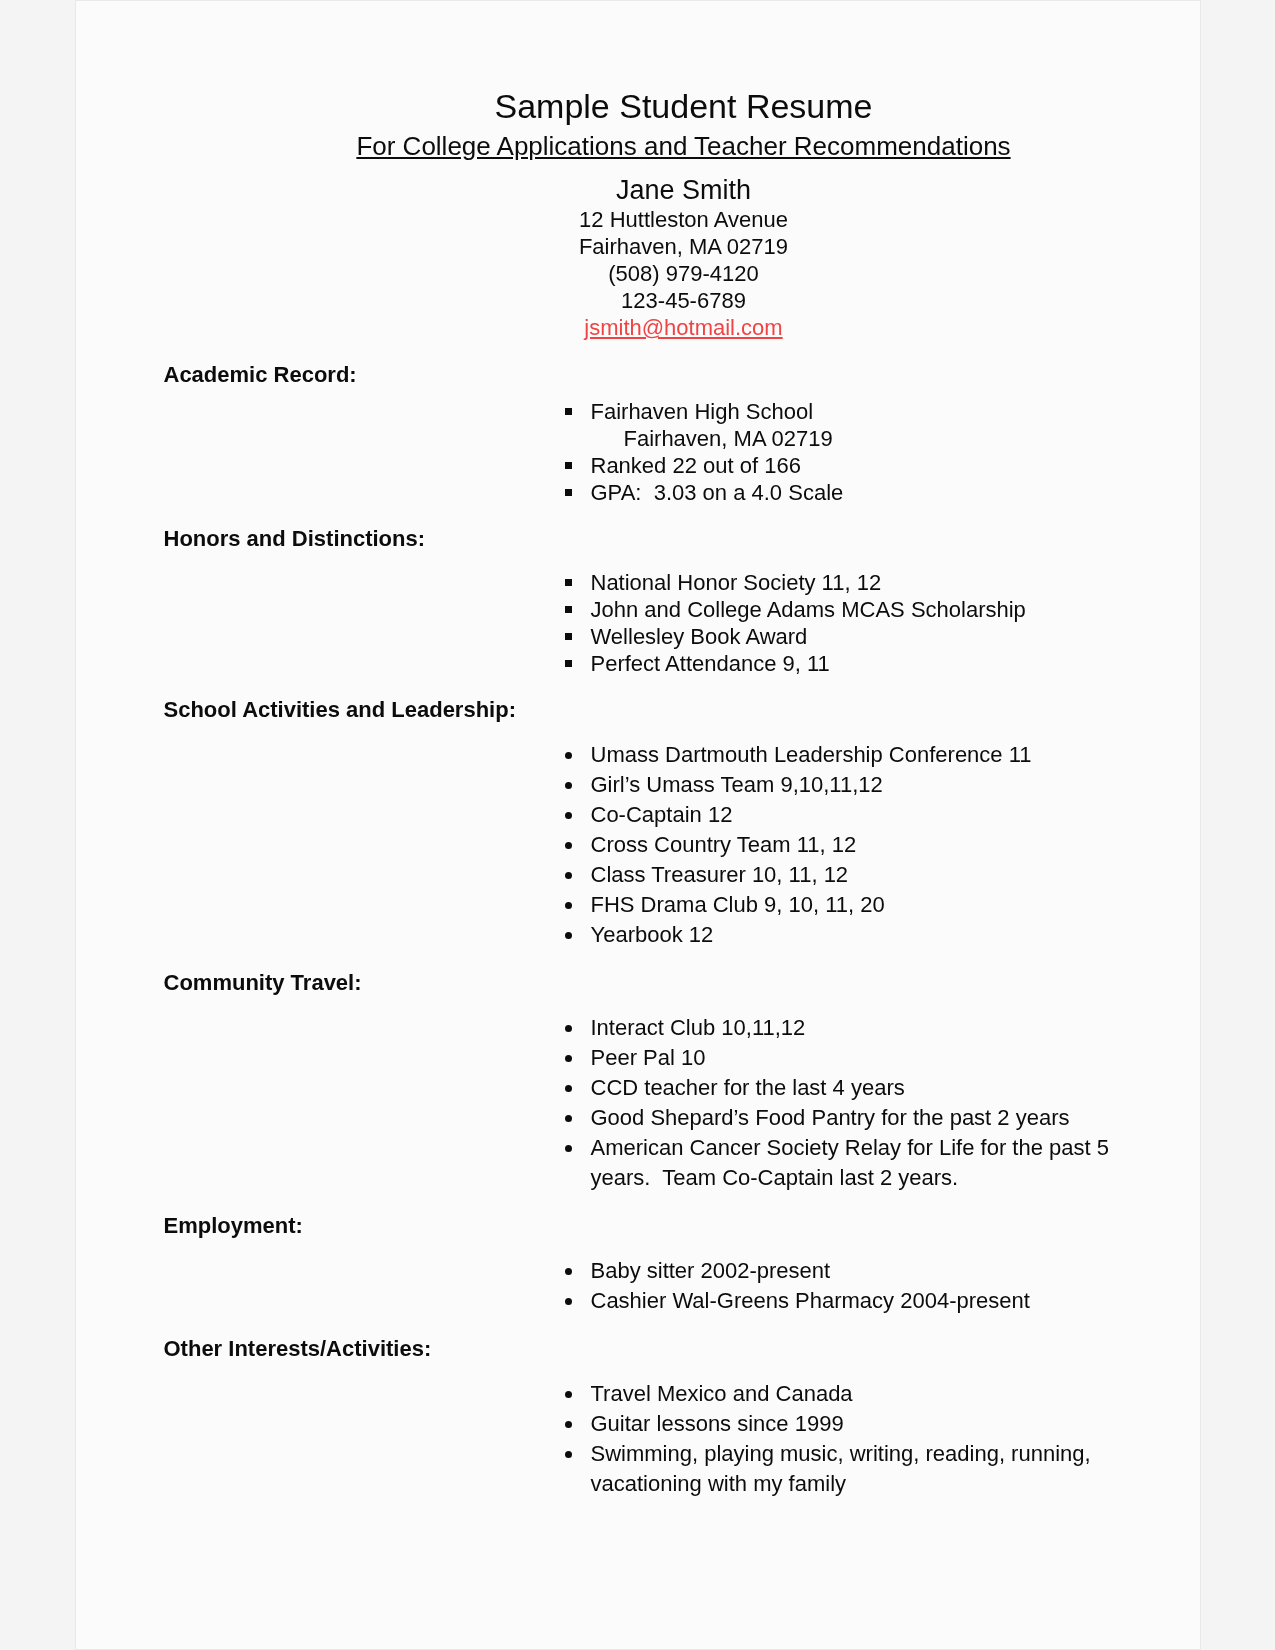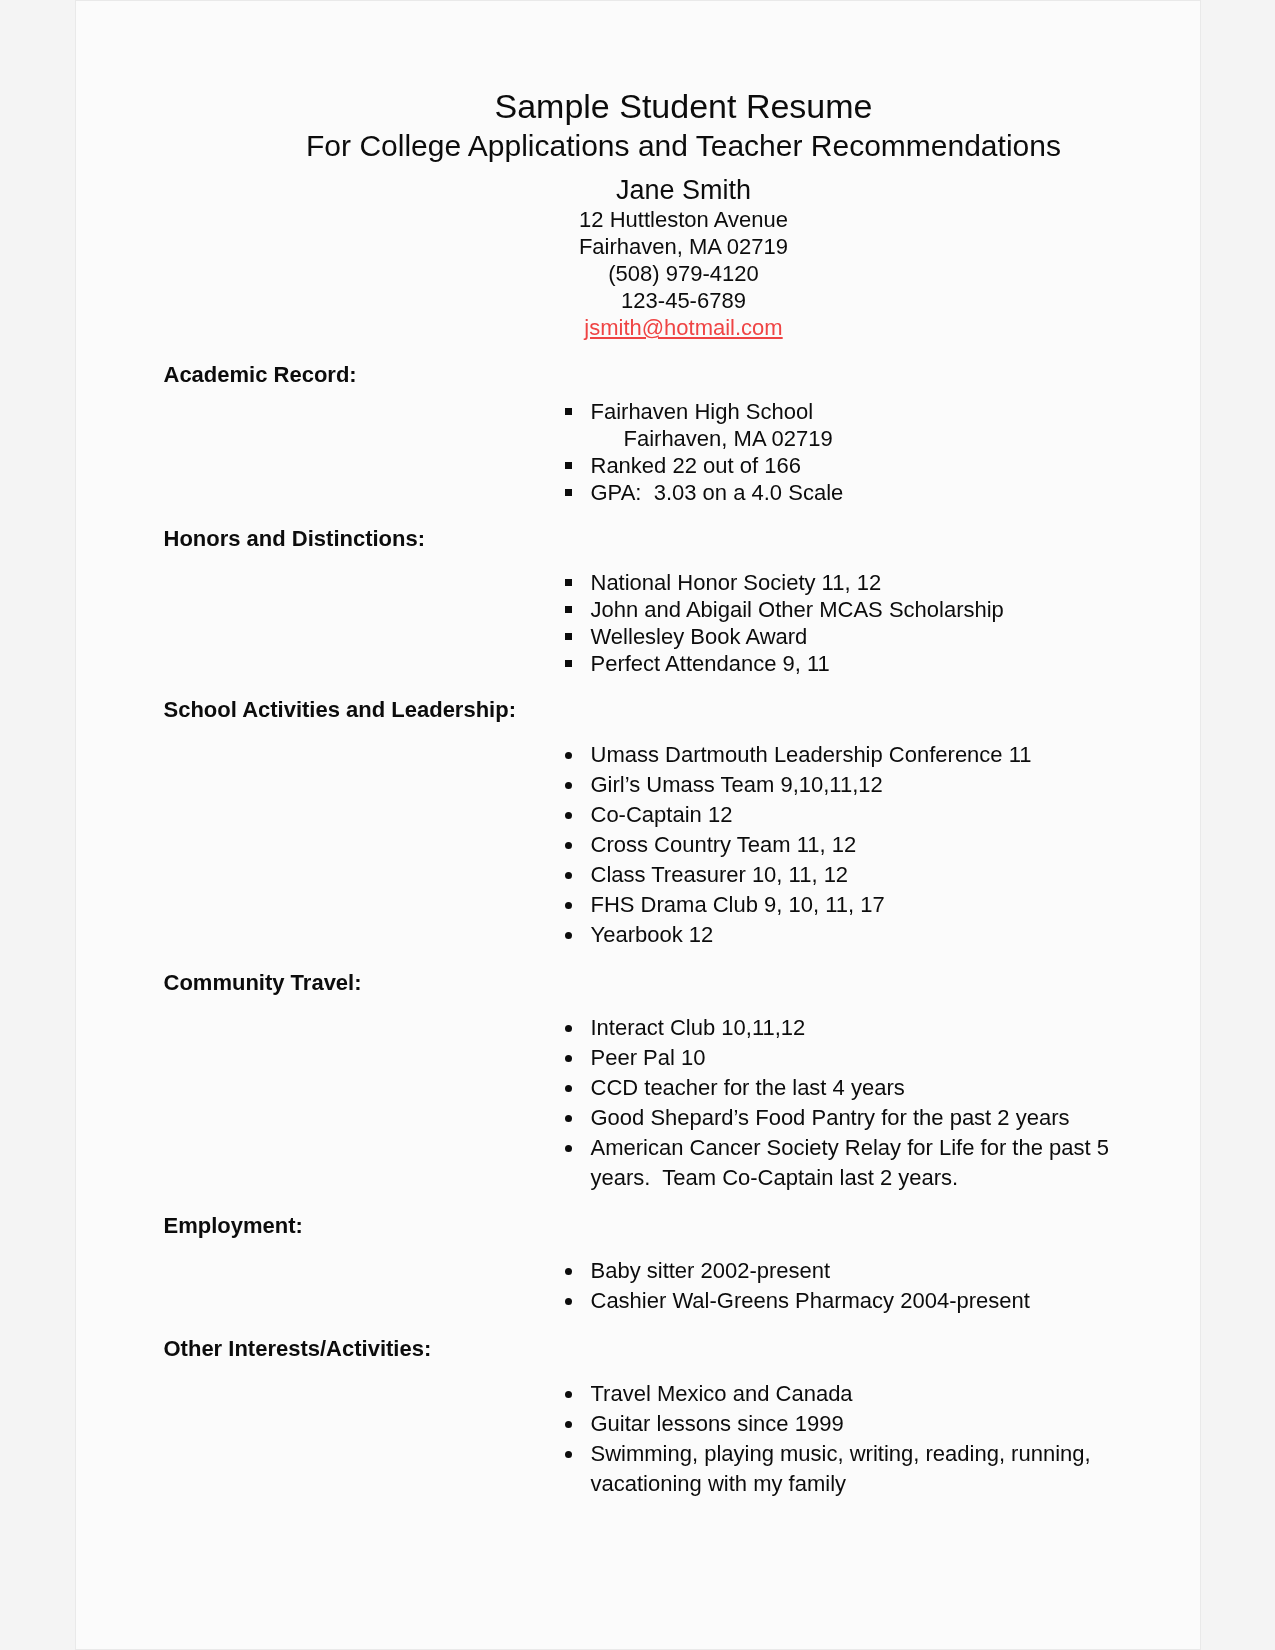--- a/index.html
+++ b/index.html
@@ -27,24 +27,25 @@
     width: 1040px;
     text-align: center;
   }
   .doc-title {
     font-size: 34px;
     line-height: 42px;
     font-weight: 400;
     white-space: pre-wrap;
   }
   .doc-subtitle {
-    font-size: 30px;
+    font-size: 26px;
     line-height: 38px;
     font-weight: 400;
     white-space: pre-wrap;
+    text-decoration: underline;
   }
   .contact-block {
     margin-top: 9px;
   }
   .contact-name {
     font-size: 27px;
     line-height: 32px;
   }
   .contact-line {
     font-size: 22px;
@@ -138,35 +139,35 @@
             <li><span class="bullet square"></span><span class="item-text">Fairhaven High School</span><div class="subline">Fairhaven, MA 02719</div></li>
             <li><span class="bullet square"></span><span class="item-text">Ranked 22 out of 166</span></li>
             <li><span class="bullet square"></span><span class="item-text">GPA:  3.03 on a 4.0 Scale</span></li>
           </ul>
   </div>
 
   <div class="section">
     <div class="section-heading">Honors and Distinctions:</div>
     <ul class="bullet-list square-list">
             <li><span class="bullet square"></span><span class="item-text">National Honor Society 11, 12</span></li>
-            <li><span class="bullet square"></span><span class="item-text">John and Abigail Other MCAS Scholarship</span></li>
+            <li><span class="bullet square"></span><span class="item-text">John and College Adams MCAS Scholarship</span></li>
             <li><span class="bullet square"></span><span class="item-text">Wellesley Book Award</span></li>
             <li><span class="bullet square"></span><span class="item-text">Perfect Attendance 9, 11</span></li>
           </ul>
   </div>
 
   <div class="section">
     <div class="section-heading">School Activities and Leadership:</div>
     <ul class="bullet-list round-list">
             <li><span class="bullet round"></span><span class="item-text">Umass Dartmouth Leadership Conference 11</span></li>
             <li><span class="bullet round"></span><span class="item-text">Girl’s Umass Team 9,10,11,12</span></li>
             <li><span class="bullet round"></span><span class="item-text">Co-Captain 12</span></li>
             <li><span class="bullet round"></span><span class="item-text">Cross Country Team 11, 12</span></li>
             <li><span class="bullet round"></span><span class="item-text">Class Treasurer 10, 11, 12</span></li>
-            <li><span class="bullet round"></span><span class="item-text">FHS Drama Club 9, 10, 11, 17</span></li>
+            <li><span class="bullet round"></span><span class="item-text">FHS Drama Club 9, 10, 11, 20</span></li>
             <li><span class="bullet round"></span><span class="item-text">Yearbook 12</span></li>
           </ul>
   </div>
 
   <div class="section">
     <div class="section-heading">Community Travel:</div>
     <ul class="bullet-list round-list">
             <li><span class="bullet round"></span><span class="item-text">Interact Club 10,11,12</span></li>
             <li><span class="bullet round"></span><span class="item-text">Peer Pal 10</span></li>
             <li><span class="bullet round"></span><span class="item-text">CCD teacher for the last 4 years</span></li>

